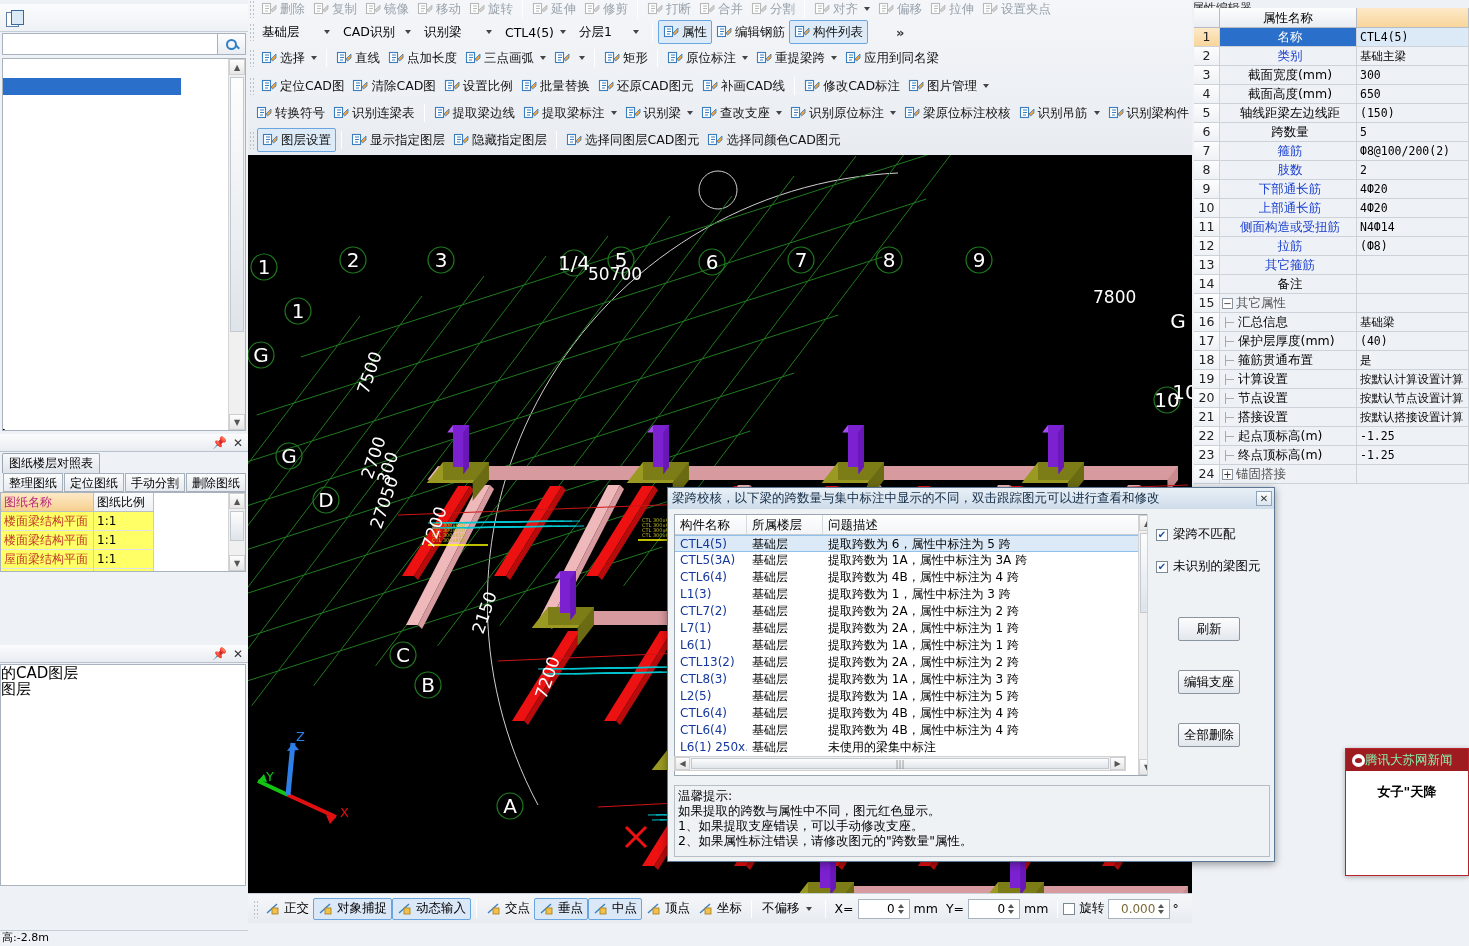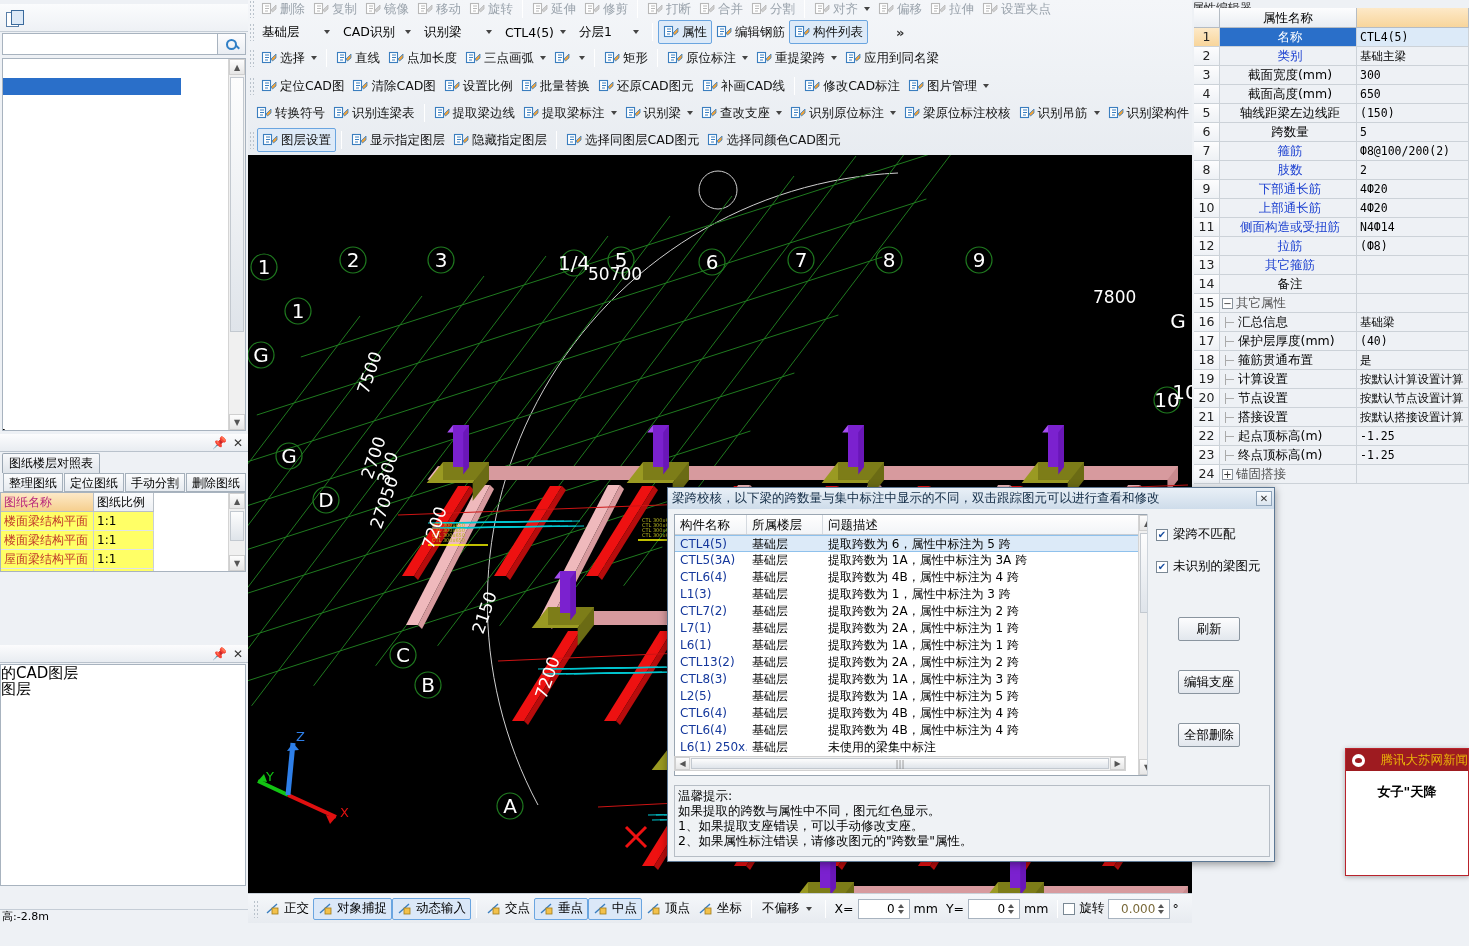--- a/index.html
+++ b/index.html
@@ -78,21 +78,21 @@
   .dw-c.c1 { width:93px; color:#c0392b; overflow:hidden; white-space:nowrap; }
   .dw-c.c2 { width:60px; color:#000; }
 
   
   #cad-panel { position:absolute; left:0; top:645px; width:248px; height:260px; background:#eef1f5; }
   #cad-body { position:absolute; left:0; top:19px; width:246px; height:222px;
      background:#fff; border:1px solid #a8b3bf; overflow:hidden; font-size:15px; }
   .cad-line { height:16px; line-height:16px; white-space:nowrap;
      font-family:"DejaVu Sans","Liberation Sans",sans-serif; }
 
-  #left-status { position:absolute; left:0; bottom:0; width:248px; height:37px;
+  #left-status { position:absolute; left:0; bottom:0; width:248px; height:16px;
      background:#eef1f5; border-top:1px solid #c5cdd6; }
   #left-status .l1 { font-size:11px; padding-left:2px; line-height:13px;}
 
   
   #ribbon { position:absolute; left:248px; top:0; width:944px; height:155px;
      background:linear-gradient(#f4f6f9,#e8ecf1); }
   .rrow { position:absolute; left:0; width:944px; display:flex; align-items:center;
      height:26px; }
   .gsep { width:1px; height:18px; background:#c3cad2; margin:0 5px;
      border-right:1px solid #fff; }
@@ -194,22 +194,22 @@
   .dbtn { width:62px; height:24px; border:1px solid #8a959f;
      background:linear-gradient(#fdfdfe,#e2e7ed); font-size:12.5px;
      display:flex; align-items:center; justify-content:center; border-radius:2px; }
   #dlg-tip { position:absolute; left:6px; top:297px; width:596px; height:72px;
      background:#eff2f5; border:1px solid #b6bdc5; padding:2px 3px; }
   #dlg-tip div { font-size:12.5px; line-height:15px; white-space:nowrap; }
 
   
   #news { position:absolute; left:1345px; top:748px; width:124px; height:128px;
      background:#fff; border:1px solid #b9232c; box-shadow:0 1px 5px rgba(0,0,0,.3); overflow:hidden;}
-  #news-hd { height:22px; background:#9e1b20; color:#eab308; display:flex; align-items:center;
-     padding-left:6px; font-size:12.5px;justify-content:space-between; }
+  #news-hd { height:22px; background:#9e1b20; color:#86efac; display:flex; align-items:center;
+     padding-left:6px; font-size:12.5px; }
   .news-logo { width:13px; height:13px; border-radius:50%; background:#fff; position:relative; flex:none;}
   .news-logo:after{content:"";position:absolute;left:3px;top:4px;width:7px;height:5px;
      background:#9e1b20;border-radius:50% 50% 45% 45%;}
   #news-ttl { text-align:center; font-size:13px; font-weight:bold; padding-top:12px; white-space:nowrap;}
   #news-bd { padding:8px 4px 0 4px; font-size:12px; line-height:15px; color:#555; white-space:nowrap;}
 
   #topstrip { position:absolute; left:0; top:0; width:1469px; height:4px; background:#eef1f5; }
 </style>
 </head>
 <body>

